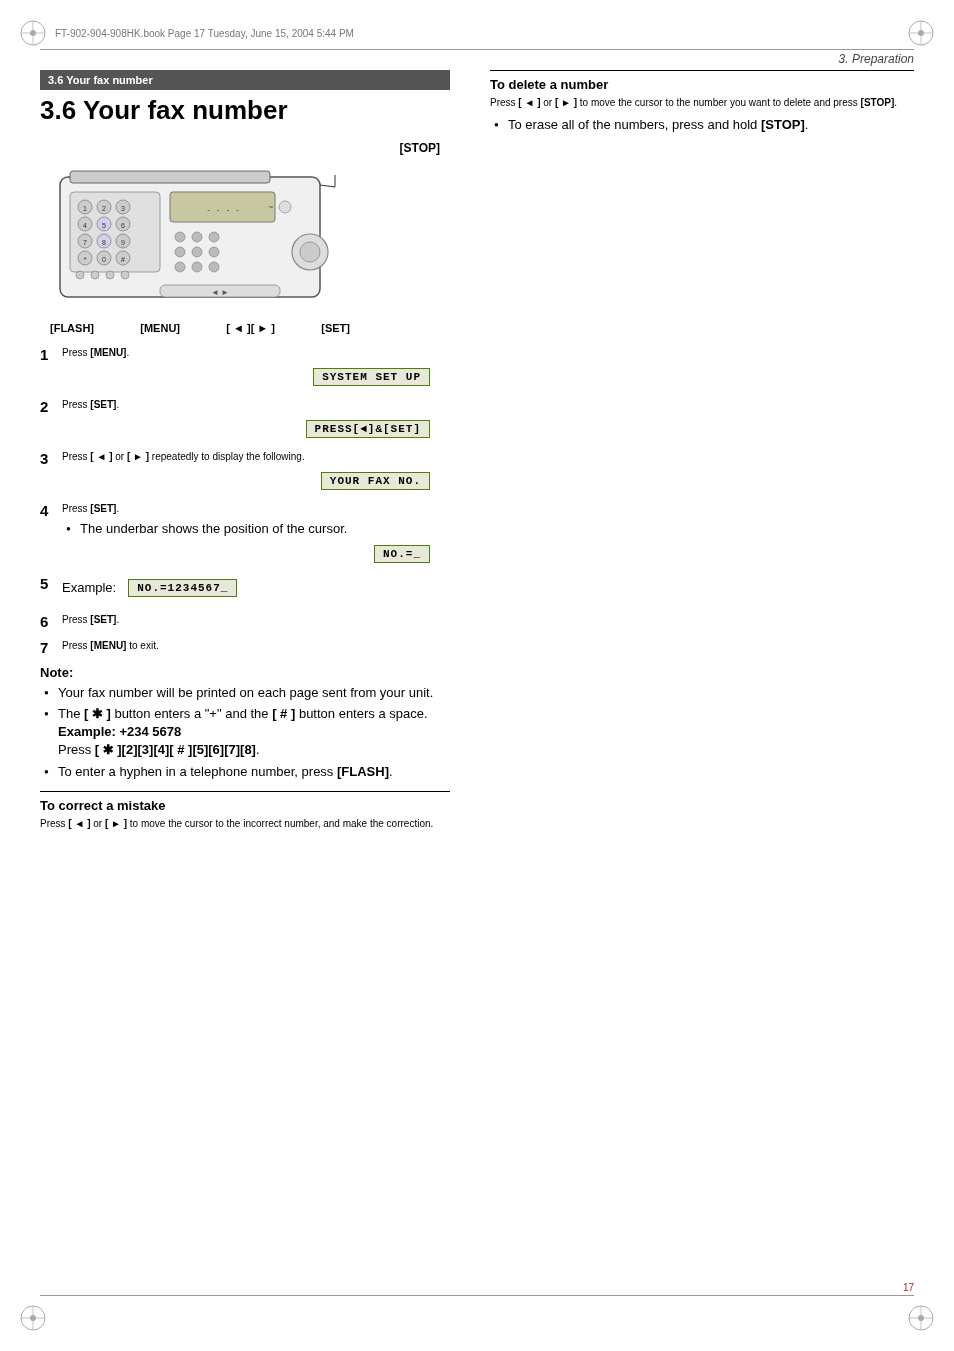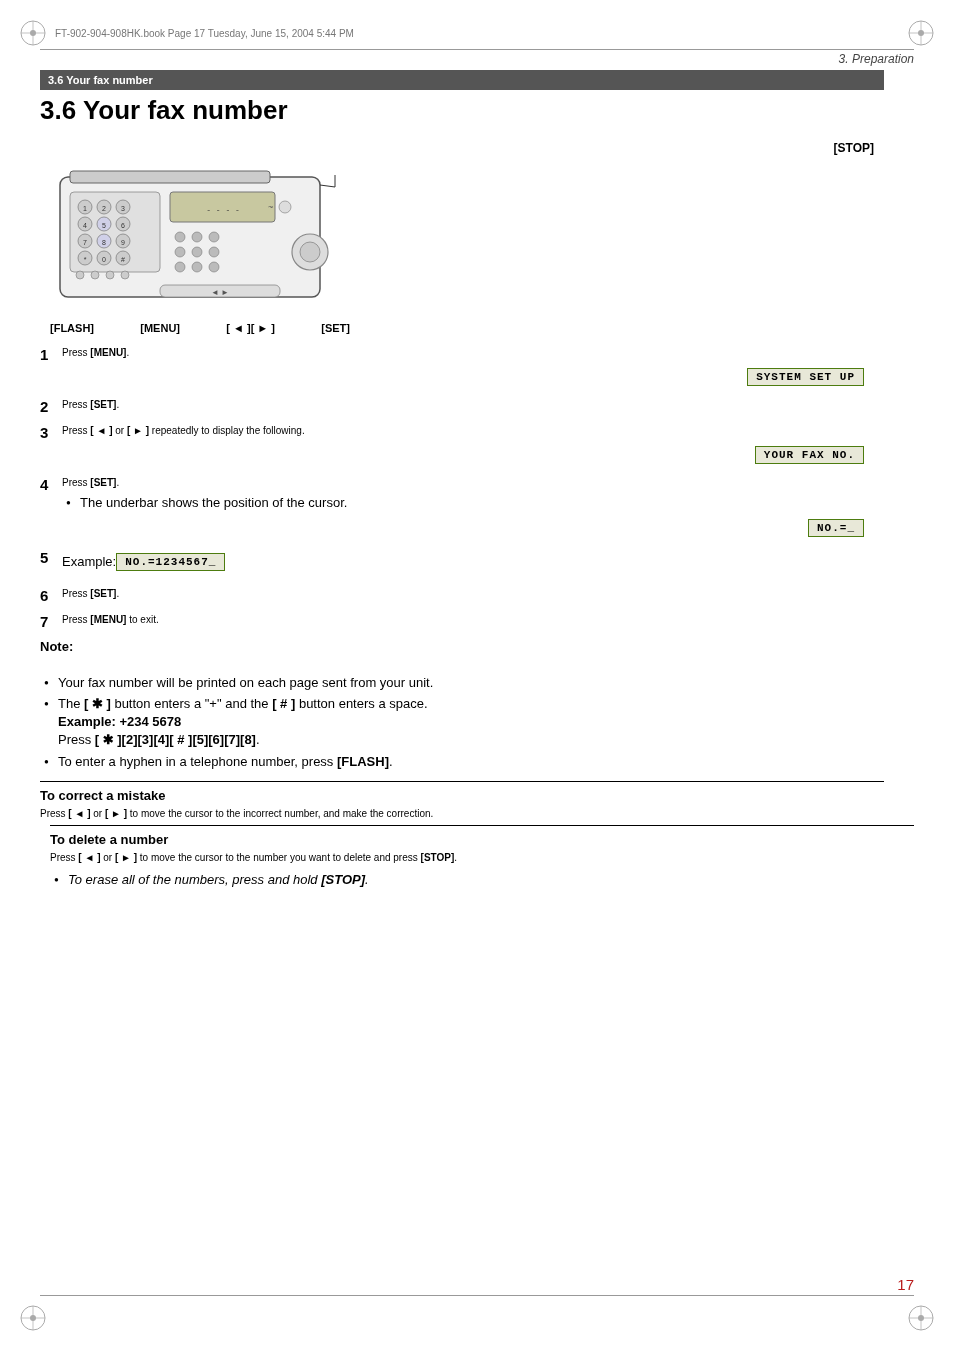--- a/index.html
+++ b/index.html
@@ -46,42 +46,42 @@
       position: absolute;
       bottom: 55px;
       left: 40px;
       right: 40px;
       border-bottom: 1px solid #999;
       display: flex;
       justify-content: flex-end;
       padding-bottom: 2px;
     }
     .footer-number {
-      font-size: 15px;
+      font-size: 10px;
       color: #b91c1c;
     }
 
     
     .file-info {
       position: absolute;
       top: 28px;
       left: 55px;
       font-size: 10px;
       color: #777;
     }
 
     
     .content {
       position: absolute;
       top: 70px;
       left: 40px;
       right: 40px;
       bottom: 70px;
       display: flex;
-      flex-direction: column;
+      flex-direction: row;
       gap: 0;
     }
 
     
     .left-col {
       flex: 0 0 440px;
       padding-right: 30px;
     }
 
     
@@ -195,21 +195,21 @@
       top: 3px;
     }
 
     
     .note-section {
       margin-top: 8px;
     }
     .note-label {
       font-size: 13px;
       font-weight: bold;
-      margin-bottom: 20px;
+      margin-bottom: 4px;
     }
 
     
     .divider {
       border-top: 1.5px solid #000;
       margin: 10px 0 6px 0;
     }
 
     
     .sub-heading {
@@ -227,21 +227,21 @@
       padding-top: 6px;
     }
 
     
     b { font-weight: bold; }
 
     
     .example-line {
       display: flex;
       align-items: center;
-      gap: 0;
+      gap: 12px;
       margin-bottom: 4px;
     }
     .example-label {
       font-size: 13px;
     }
   </style>
 </head>
 <body>
 
 <div class="corner corner-tl">
@@ -394,20 +394,23 @@
         <div style="text-align:right; padding-right:20px;">
           <span class="lcd-box">SYSTEM SET UP</span>
         </div>
       </div>
     </div>
 
     <div class="step">
       <div class="step-num">2</div>
       <div class="step-content">
         <div class="step-text">Press <b>[SET]</b>.</div>
+        <div style="text-align:right; padding-right:20px;">
+          <span class="lcd-box">PRESS[◄]&amp;[SET]</span>
+        </div>
       </div>
     </div>
 
     <div class="step">
       <div class="step-num">3</div>
       <div class="step-content">
         <div class="step-text">Press <b>[ ◄ ]</b> or <b>[ ► ]</b> repeatedly to display the following.</div>
         <div style="text-align:right; padding-right:20px;">
           <span class="lcd-box">YOUR FAX NO.</span>
         </div>
@@ -463,19 +466,19 @@
     <div class="divider"></div>
     <div class="sub-heading">To correct a mistake</div>
     <div class="step-text">Press <b>[ ◄ ]</b> or <b>[ ► ]</b> to move the cursor to the incorrect number, and make the correction.</div>
 
   </div>
 
   <div class="right-col">
 
     <div class="right-heading">To delete a number</div>
     <div class="step-text">Press <b>[ ◄ ]</b> or <b>[ ► ]</b> to move the cursor to the number you want to delete and press <b>[STOP]</b>.</div>
-    <ul class="bullet-list" style="margin-top:6px;font-style:italic;">
+    <ul class="bullet-list" style="margin-top:6px;">
       <li>To erase all of the numbers, press and hold <b>[STOP]</b>.</li>
     </ul>
 
   </div>
 
 </div>
 
 </body></html>

